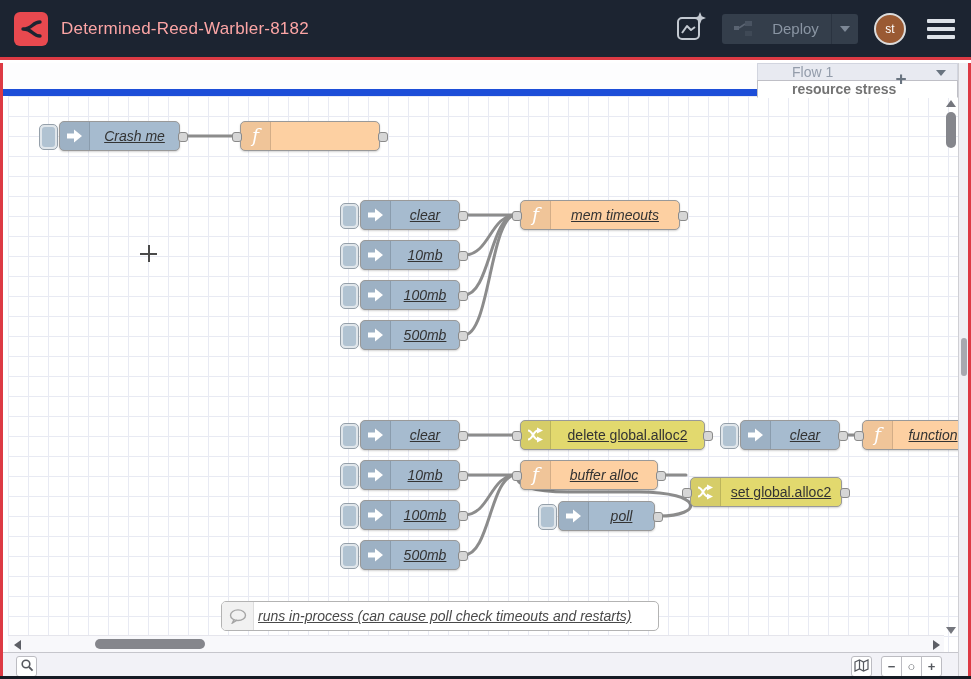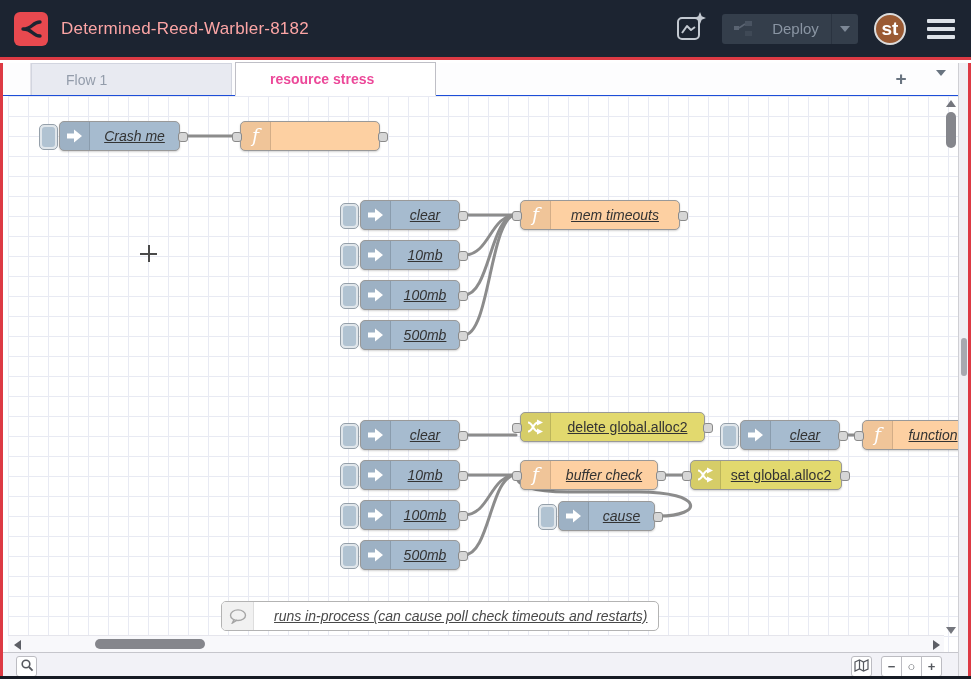--- a/index.html
+++ b/index.html
@@ -17,35 +17,35 @@
   .ai-btn { width:38px; height:38px; display:flex; align-items:center; justify-content:center; }
   .deploy-btn { margin-left:13px; height:30px; width:136px; background:#343e4b; border-radius:3px;
     display:flex; align-items:center; color:#8a95a3; font-size:15px; }
   .deploy-btn .dicon { margin:0 8px 0 12px; display:flex; }
   .deploy-btn .dlabel { flex:1; text-align:center; }
   .deploy-btn .ddivider { width:1px; height:30px; background:#2a3340; }
   .deploy-btn .dcaret { width:26px; display:flex; justify-content:center; }
   .caret-down { width:0; height:0; border-left:5px solid transparent; border-right:5px solid transparent;
     border-top:6px solid #7d8896; }
   .avatar { margin-left:16px; width:32px; height:32px; border-radius:50%; background:#9a5a33;
-    border:2px solid #dcdcdc; color:#fff; font-size:19px; font-weight:bold;
+    border:2px solid #dcdcdc; color:#fff; font-size:12px; font-weight:normal;
     display:flex; align-items:center; justify-content:center; }
   .hamburger { margin-left:21px; width:28px; display:flex; flex-direction:column; }
   .hamburger span { height:4px; background:#dde2e8; border-radius:1px; margin:2px 0; }
 
   
   .tabbar { position:absolute; left:0; top:63px; width:958px; height:33px; background:#fdfdfe;
-    border-bottom:1px solid #1d4ed8; display:flex; align-items:flex-end; z-index:30; }
+    border-bottom:7px solid #1d4ed8; display:flex; align-items:flex-end; z-index:30;flex-direction:column; }
   .tab-spacer { width:31px; height:32px; border-right:1px solid #e4e4ea; }
   .tab { height:32px; width:201px; display:flex; align-items:center; padding-left:34px;
     font-size:14px; }
   .tab.inactive { background:#e8eaf1; border:1px solid #d2d5df; border-bottom:none;
     color:#939caa; }
   .tab.active { background:#fff; border:1px solid #bfbfc6; border-bottom:1px solid #fff;
-    margin-bottom:-1px; height:34px; color:#ec4899; font-weight:bold; margin-left:3px; }
+    margin-bottom:-1px; height:34px; color:#737373; font-weight:bold; margin-left:3px; }
   .tab-plus { position:absolute; right:44px; top:4px; width:26px; height:24px;
     text-align:center; font-size:19px; font-weight:bold; color:#697480; line-height:24px; }
   .tab-caret { position:absolute; right:12px; top:13px; }
   .tab-caret .caret-down { border-top-color:#697480; }
 
   
   .canvas { position:absolute; left:8px; top:96px; width:950px; height:556px; overflow:hidden;
     background:#fff;
     background-image: linear-gradient(#e8eaf3 1px, transparent 1px),
                       linear-gradient(90deg, #e8eaf3 1px, transparent 1px);
@@ -60,21 +60,21 @@
     border-right:1px solid rgba(0,0,0,.12); border-radius:4px 0 0 4px;
     display:flex; align-items:center; justify-content:center; }
   .node .nlabel { flex:1; display:flex; align-items:center; justify-content:center;
     white-space:nowrap; padding:0 8px;text-decoration:underline; }
   .node.kind-inject, .node.kind-function, .node.kind-comment { font-style:italic; }
   .node.kind-inject  { background:#a6bbcf; }
   .node.kind-function{ background:#fdd0a2; }
   .node.kind-change  { background:#e2d96e; font-style:normal; }
   .node.kind-comment { background:#ffffff; box-shadow:none; border-color:#b3b3b3; color:#494949; }
   .node.kind-comment .icon-section { width:32px; background:#f1f1f1; border-right:1px solid #ddd; }
-  .node.kind-comment .nlabel { justify-content:flex-start; padding-left:20px; }
+  .node.kind-comment .nlabel { justify-content:flex-start; padding-left:4px; }
   .fn-glyph { font-family:"DejaVu Serif", serif; font-style:italic; font-size:19px;
     color:#fff; line-height:1; padding-bottom:2px; }
   .port { position:absolute; width:10px; height:10px; background:#d6d6d6;
     border:1px solid #8a8a8a; border-radius:3px; top:10px; z-index:3; }
   .port.in  { left:-9px; }
   .port.out { right:-9px; }
   .inject-btn { position:absolute; left:-21px; top:2px; width:19px; height:26px;
     background:#e0e6eb; border:1px solid #95a0aa; border-radius:5px; padding:2px; }
   .inject-btn div { width:100%; height:100%; background:#b1c3d2; border-radius:3px; }
 
@@ -309,42 +309,42 @@
           <div></div>
         </div>
         <div class="icon-section">
           <svg width="18" height="16" viewBox="0 0 18 16">
             <path d="M1 5.5 H8 V1.5 L16 8 L8 14.5 V10.5 H1 Z" fill="#fff"></path>
           </svg>
         </div>
         <div class="nlabel">500mb</div>
         <div class="port out"></div>
       </div>
-      <div class="node kind-change" style="left: 512px; top: 316px; width: 185px;">
+      <div class="node kind-change" style="left: 512px; top: 324px; width: 185px;">
         <div class="port in"></div>
         <div class="icon-section">
           <svg width="18" height="16" viewBox="0 0 18 16">
             <path d="M1 12.5 C6 12.5 6 3.5 11 3.5" fill="none" stroke="#fff" stroke-width="2"></path>
             <path d="M10 0.5 l6 3 -6 3 z" fill="#fff"></path>
             <path d="M1 3.5 C6 3.5 6 12.5 11 12.5" fill="none" stroke="#fff" stroke-width="2"></path>
             <path d="M10 9.5 l6 3 -6 3 z" fill="#fff"></path>
           </svg>
         </div>
         <div class="nlabel">delete global.alloc2</div>
         <div class="port out"></div>
       </div>
       <div class="node kind-function" style="left: 512px; top: 364px; width: 138px;">
         <div class="port in"></div>
         <div class="icon-section">
           <span class="fn-glyph">f</span>
         </div>
-        <div class="nlabel">buffer check</div>
-        <div class="port out"></div>
-      </div>
-      <div class="node kind-change" style="left: 682px; top: 364px; width: 152px; justify-content: flex-end;">
+        <div class="nlabel">buffer alloc</div>
+        <div class="port out"></div>
+      </div>
+      <div class="node kind-change" style="left: 682px; top: 381px; width: 152px; justify-content: flex-end;">
         <div class="port in"></div>
         <div class="icon-section">
           <svg width="18" height="16" viewBox="0 0 18 16">
             <path d="M1 12.5 C6 12.5 6 3.5 11 3.5" fill="none" stroke="#fff" stroke-width="2"></path>
             <path d="M10 0.5 l6 3 -6 3 z" fill="#fff"></path>
             <path d="M1 3.5 C6 3.5 6 12.5 11 12.5" fill="none" stroke="#fff" stroke-width="2"></path>
             <path d="M10 9.5 l6 3 -6 3 z" fill="#fff"></path>
           </svg>
         </div>
         <div class="nlabel">set global.alloc2</div>
@@ -352,21 +352,21 @@
       </div>
       <div class="node kind-inject" style="left: 550px; top: 405px; width: 97px;">
         <div class="inject-btn">
           <div></div>
         </div>
         <div class="icon-section">
           <svg width="18" height="16" viewBox="0 0 18 16">
             <path d="M1 5.5 H8 V1.5 L16 8 L8 14.5 V10.5 H1 Z" fill="#fff"></path>
           </svg>
         </div>
-        <div class="nlabel">cause</div>
+        <div class="nlabel">poll</div>
         <div class="port out"></div>
       </div>
       <div class="node kind-inject" style="left: 732px; top: 324px; width: 100px;">
         <div class="inject-btn">
           <div></div>
         </div>
         <div class="icon-section">
           <svg width="18" height="16" viewBox="0 0 18 16">
             <path d="M1 5.5 H8 V1.5 L16 8 L8 14.5 V10.5 H1 Z" fill="#fff"></path>
           </svg>

